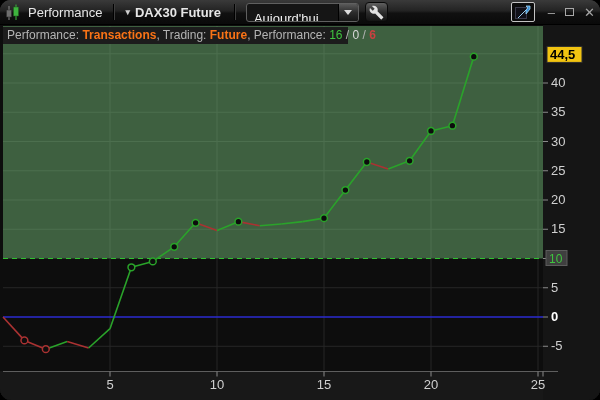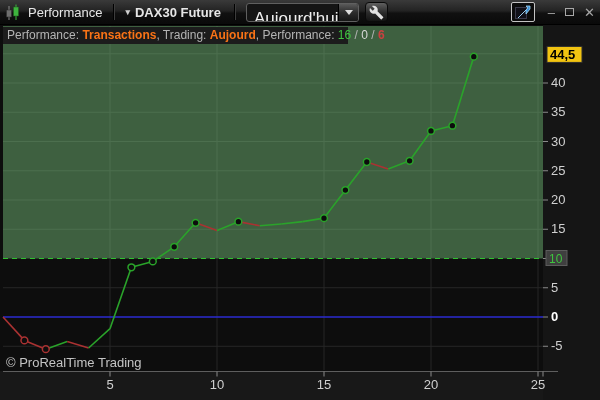--- a/index.html
+++ b/index.html
@@ -1,38 +1,39 @@
 <!DOCTYPE html>
 <html><head>
 <meta charset="utf-8">
 <style>
   html,body{margin:0;padding:0;background:#000;}
   *{box-sizing:border-box;}
   .window{
     position:relative;width:600px;height:400px;background:#0e0e0e;overflow:hidden;
     font-family:"Liberation Sans",sans-serif;
     box-shadow:inset 0 0 0 1px #2e2e2e;
+    border-radius:11px;
   }
   
   .toolbar{
     position:absolute;top:0;left:0;width:600px;height:25px;
     background:linear-gradient(#3a3a3a 0%,#232323 45%,#101010 55%,#0a0a0a 100%);
     border-bottom:1px solid #000;
     display:flex;align-items:center;color:#e6e6e6;font-size:13px;
   }
   .tb-icon{width:16px;height:17px;margin:0 5px 0 5px;flex:0 0 auto;}
   .tb-label{white-space:nowrap;padding:0 8px 0 2px;}
   .tb-sep{width:2px;height:16px;border-left:1px solid #000;border-right:1px solid #3d3d3d;margin:0 3px;}
   .tb-dropdown{display:flex;align-items:center;gap:5px;padding:0 10px 0 7px;font-weight:bold;cursor:pointer;white-space:nowrap;}
   .dd-arrow{font-size:9px;color:#cfcfcf;}
   .combobox{
     display:flex;align-items:center;width:113px;height:19px;margin-left:7px;
     background:#151515;border:1px solid #606060;border-radius:3px;overflow:hidden;cursor:pointer;
   }
-  .combobox .cb-text{flex:1;padding-left:7px;font-size:17px;color:#f0f0f0;white-space:nowrap;margin-top:13px;}
+  .combobox .cb-text{flex:1;padding-left:7px;font-size:13px;color:#f0f0f0;white-space:nowrap;margin-top:13px;}
   .cb-arrow-btn{
     width:20px;height:100%;border-left:1px solid #000;
     background:linear-gradient(#5a5a5a,#2c2c2c 50%,#161616);
     display:flex;align-items:center;justify-content:center;
   }
   .cb-arrow-btn .tri{width:0;height:0;border-left:4px solid transparent;border-right:4px solid transparent;border-top:5px solid #dcdcdc;}
   .tool-btn{
     width:23px;height:20px;margin-left:6px;border-radius:4px;
     background:linear-gradient(#606060,#2a2a2a 55%,#141414);
     border:1px solid #0a0a0a;display:flex;align-items:center;justify-content:center;cursor:pointer;
@@ -195,19 +196,18 @@
         <text x="551" y="120.5" fill="#d0d0d0" font-size="13" font-weight="normal" font-family="Liberation Sans, sans-serif">30</text>
         <line x1="543" y1="87.25" x2="548" y2="87.25" stroke="#8a8a8a" stroke-width="1"></line>
         <text x="551" y="91.25" fill="#d0d0d0" font-size="13" font-weight="normal" font-family="Liberation Sans, sans-serif">35</text>
         <line x1="543" y1="58" x2="548" y2="58" stroke="#8a8a8a" stroke-width="1"></line>
         <text x="551" y="62" fill="#d0d0d0" font-size="13" font-weight="normal" font-family="Liberation Sans, sans-serif">40</text>
         <rect x="547" y="21.420000000000016" width="35" height="16" fill="#f2c411" stroke="#2e2e2e" stroke-width="1"></rect>
         <text x="550" y="34.420000000000016" fill="#000000" font-size="13" font-weight="bold" font-family="Liberation Sans, sans-serif">44,5</text>
       </svg>
 
     <div class="info-bar">
-      <span>Performance: </span><b>Transactions</b><span>, </span><span>Trading: </span><b>Aujourd</b><span>, </span><span>Performance: </span><span class="val-win">16</span><span> / </span><span class="val-neutral">0</span><span> / </span><span class="val-loss">6</span>
+      <span>Performance: </span><b>Transactions</b><span>, </span><span>Trading: </span><b>Future</b><span>, </span><span>Performance: </span><span class="val-win">16</span><span> / </span><span class="val-neutral">0</span><span> / </span><span class="val-loss">6</span>
     </div>
 
-    <div class="copyright">© ProRealTime Trading</div>
   </div>
 
 </div>
 
 </body></html>

